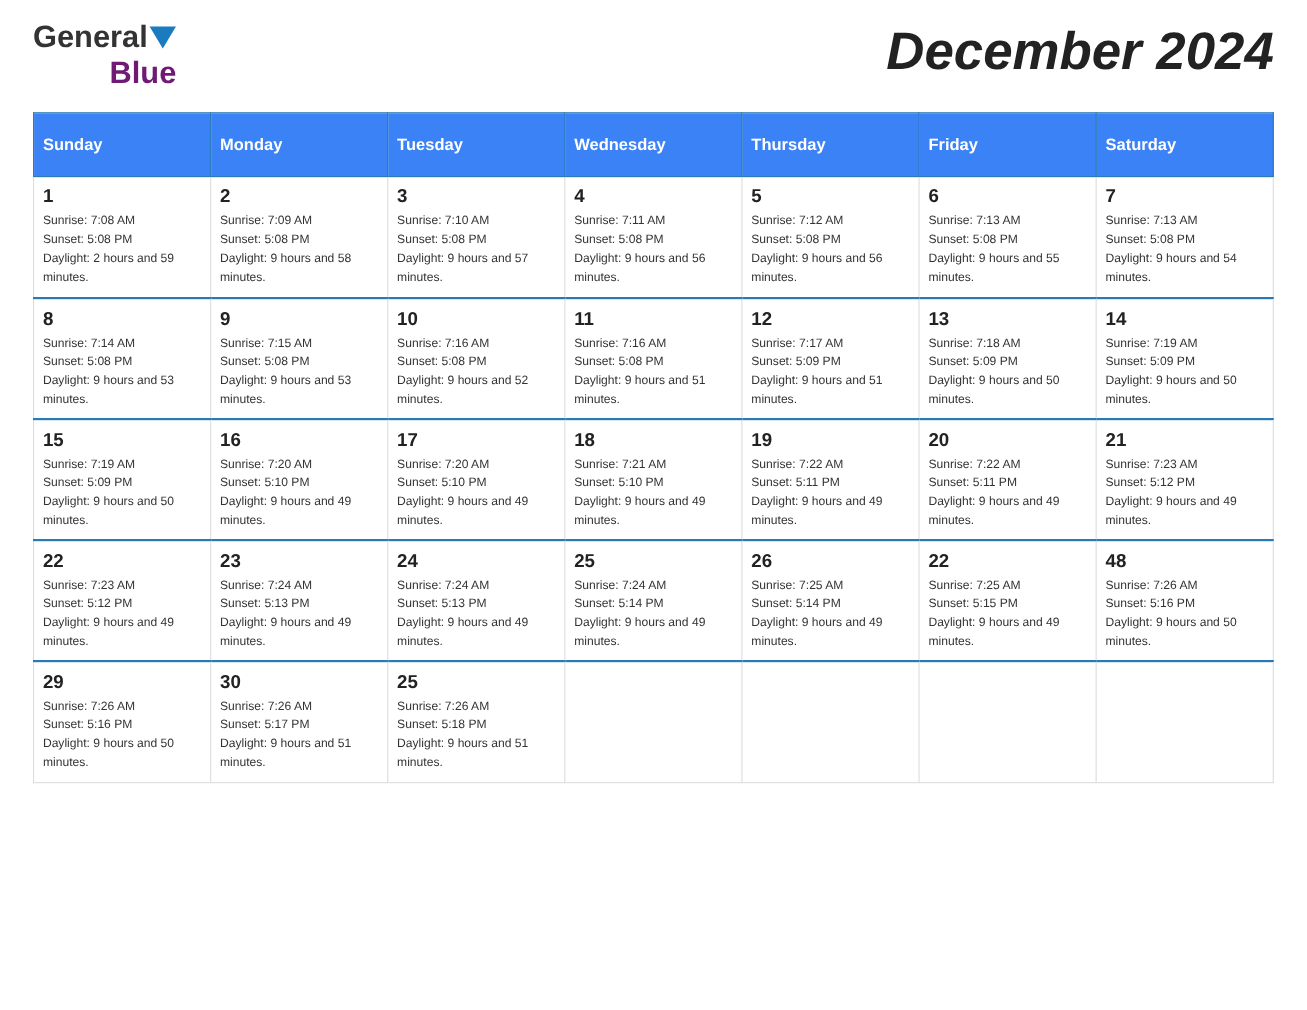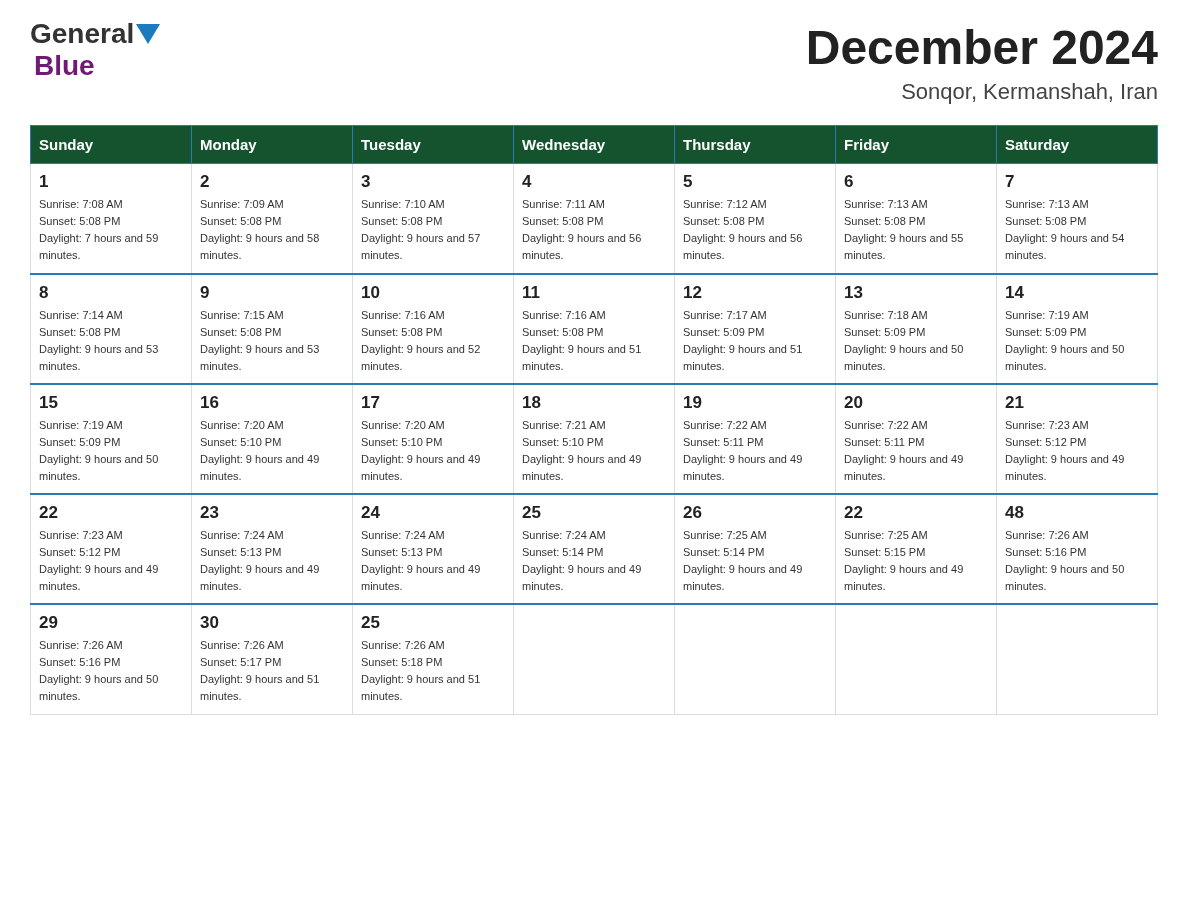--- a/index.html
+++ b/index.html
@@ -12,21 +12,21 @@
     }
     .header {
       display: flex;
       justify-content: space-between;
       align-items: flex-start;
       margin-bottom: 20px;
     }
     .logo {
       display: flex;
       flex-direction: column;
-      align-items: flex-start;
+      align-items: flex-end;
     }
     .logo-text {
       display: flex;
       align-items: center;
       font-size: 28px;
       font-weight: bold;
       line-height: 1;
     }
     .logo-general {
       color: #333;
@@ -42,35 +42,36 @@
       display: flex;
       align-items: center;
     }
     .title-section {
       text-align: right;
     }
     .month-title {
       font-size: 48px;
       font-weight: bold;
       color: #222;
+      font-style: italic;
     }
     .location-title {
       font-size: 22px;
       color: #444;
       margin-top: 4px;
     }
     table {
       width: 100%;
       border-collapse: collapse;
       table-layout: fixed;
     }
     th {
-      background-color: #14532d;
+      background-color: #3b82f6;
       color: white;
-      padding: 10px 8px;
+      padding: 20px 8px;
       font-size: 15px;
       font-weight: bold;
       text-align: left;
       border: 1px solid #2a7ab5;
     }
     td {
       vertical-align: top;
       padding: 8px;
       border: 1px solid #ddd;
       font-size: 13px;
@@ -116,21 +117,20 @@
     <div class="logo-text">
       <span class="logo-general">General</span>
       <span class="logo-triangle"></span>
     </div>
     <div class="logo-line2">
       <span class="logo-blue">Blue</span>
     </div>
   </div>
   <div class="title-section">
     <div class="month-title">December 2024</div>
-    <div class="location-title">Sonqor, Kermanshah, Iran</div>
   </div>
 </div>
 
 <table>
   <thead>
     <tr>
     <th>Sunday</th>
         <th>Monday</th>
         <th>Tuesday</th>
         <th>Wednesday</th>
@@ -139,21 +139,21 @@
         <th>Saturday</th>
       </tr>
   </thead>
   <tbody id="calendar-body">
   <tr>
         <td>
           <span class="day-number">1</span>
           <div class="day-info">
             <span>Sunrise: 7:08 AM</span><br>
             <span>Sunset: 5:08 PM</span><br>
-            <span>Daylight: 7 hours and 59 minutes.</span>
+            <span>Daylight: 2 hours and 59 minutes.</span>
           </div>
         </td>
         <td>
           <span class="day-number">2</span>
           <div class="day-info">
             <span>Sunrise: 7:09 AM</span><br>
             <span>Sunset: 5:08 PM</span><br>
             <span>Daylight: 9 hours and 58 minutes.</span>
           </div>
         </td>

